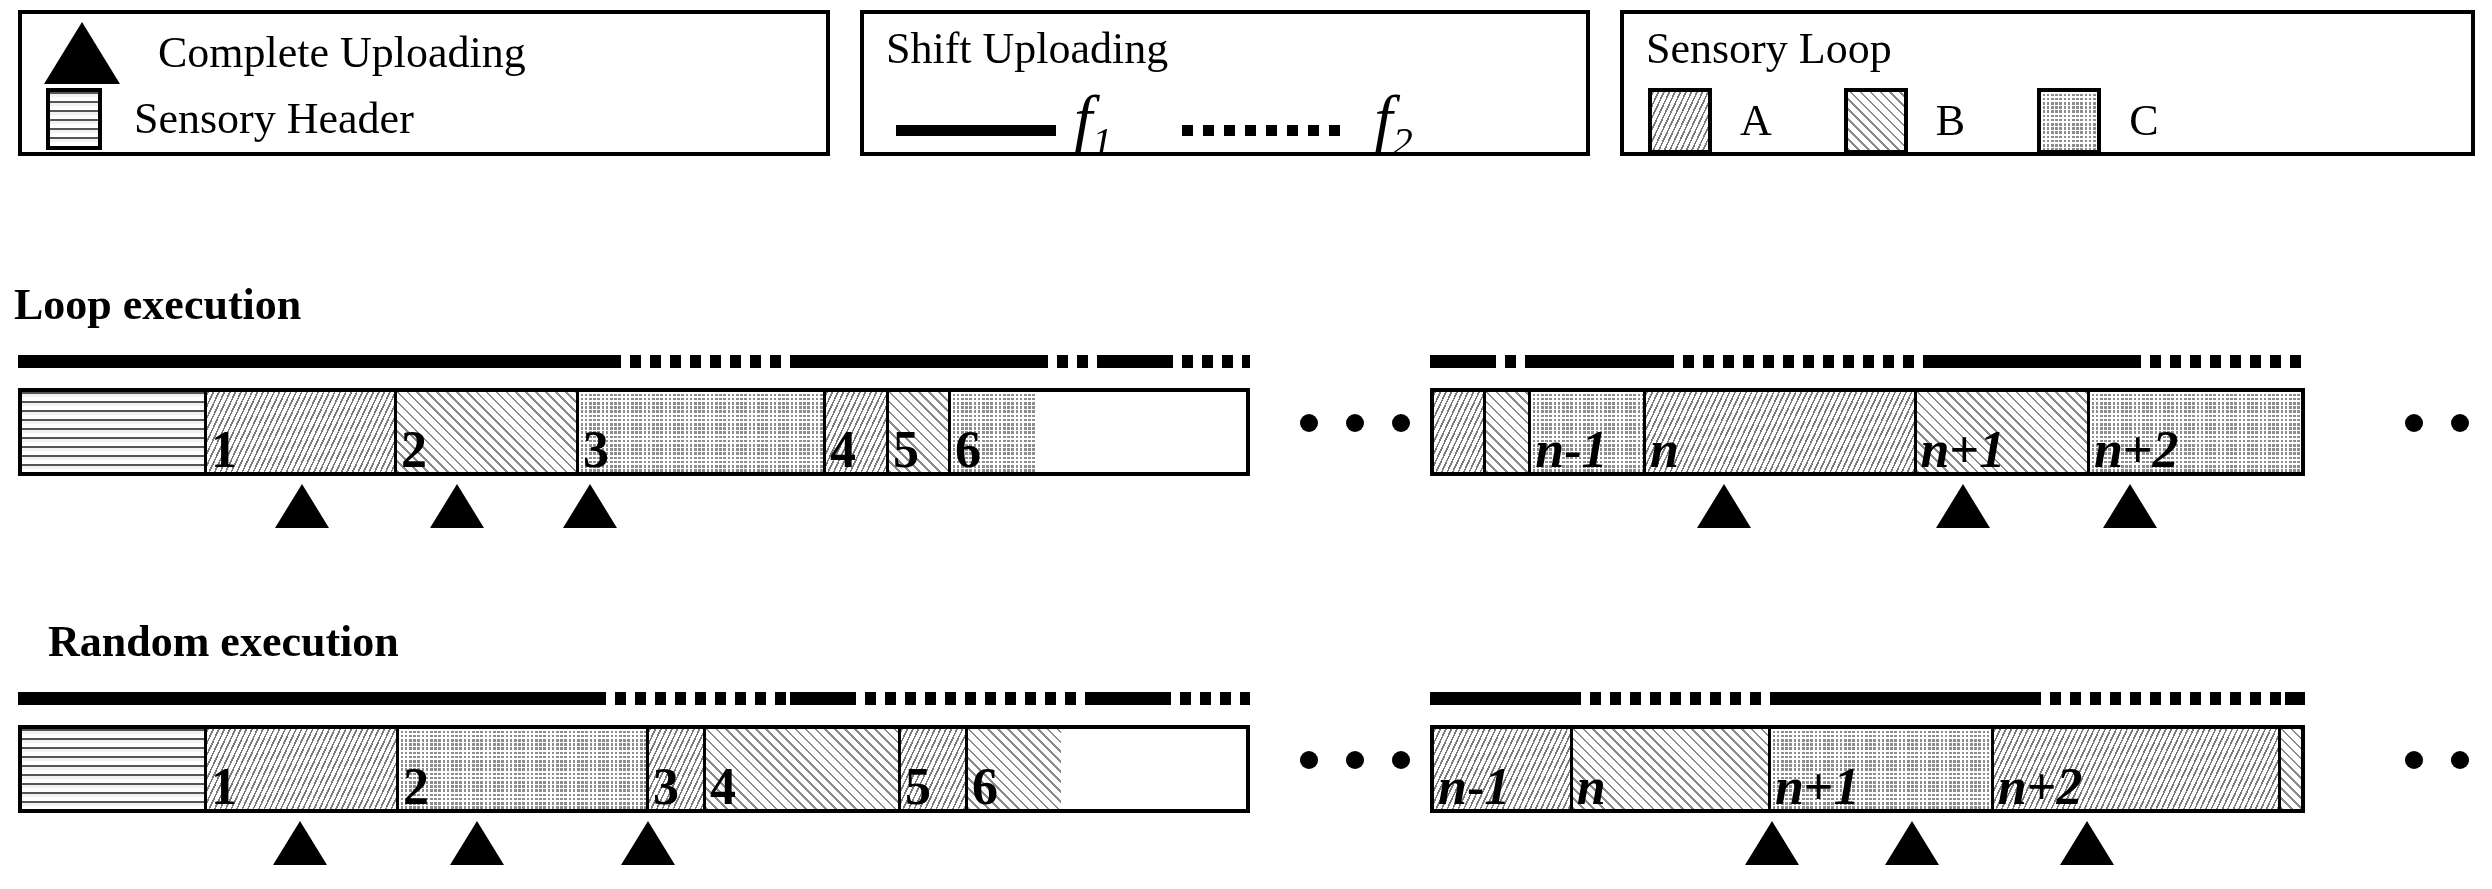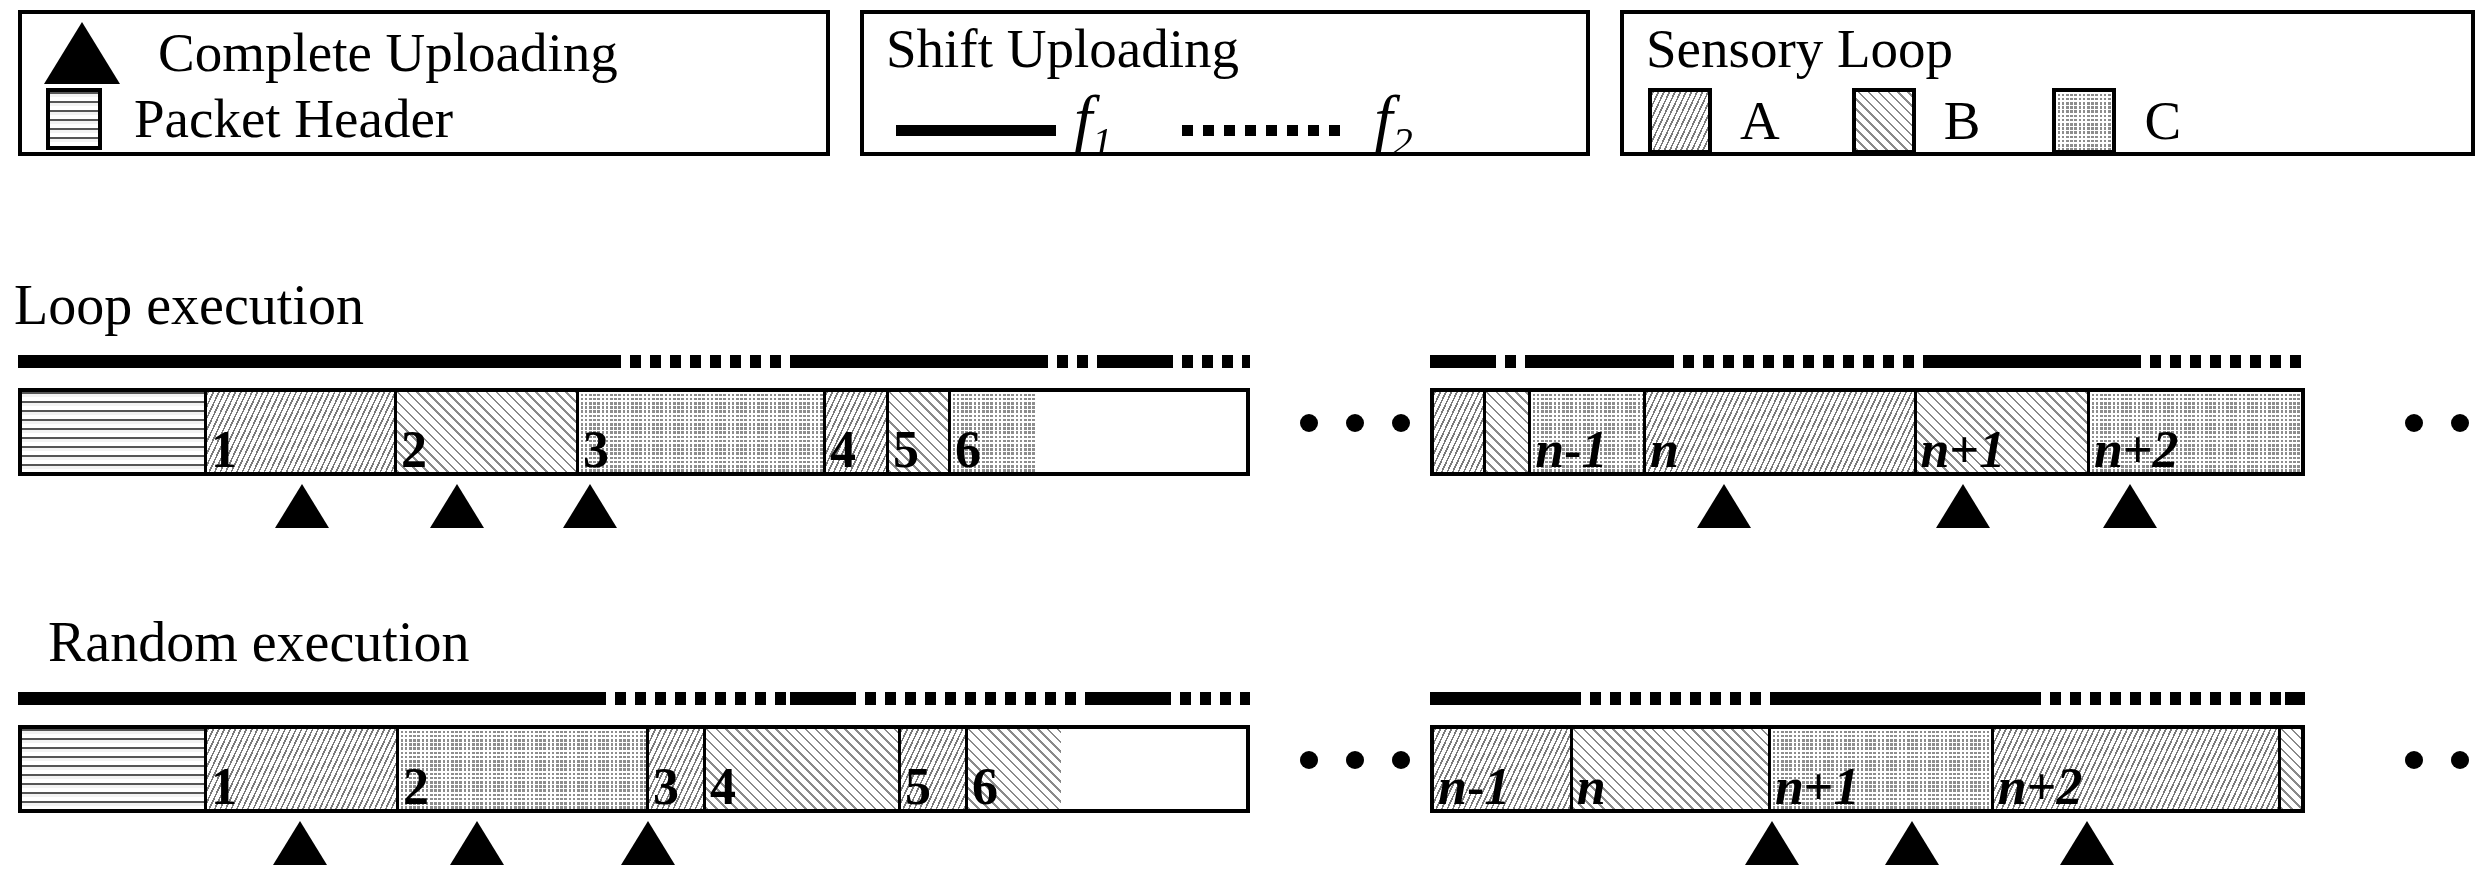--- a/index.html
+++ b/index.html
@@ -10,21 +10,21 @@
   .legend-box{position:absolute;top:10px;border:4px solid #000;background:#fff;box-sizing:border-box;}
   #legend-upload{left:18px;width:812px;height:146px;}
   #legend-shift{left:860px;width:730px;height:146px;}
   #legend-sensory{left:1620px;width:855px;height:146px;}
 
   .leg-line{position:absolute;display:flex;align-items:center;}
 
   
   .tri{width:0;height:0;border-left:38px solid transparent;border-right:38px solid transparent;border-bottom:62px solid #000;}
 
-  .leg-text{font-size:55px;line-height:62px;white-space:nowrap;}
+  .leg-text{font-size:44px;line-height:62px;white-space:nowrap;}
 
   
   .swatch{border:4px solid #000;box-sizing:border-box;}
 
   
   .pat-header{
     background-color:#fff;
     background-image:repeating-linear-gradient(to bottom,#555 0px,#555 2px,#f2f2f2 2px,#f2f2f2 5px,#fff 5px,#fff 9px);
   }
   .pat-a{
@@ -45,21 +45,21 @@
   }
 
   
   .freq-solid{height:11px;background:#000;}
   .freq-dot{height:11px;background-image:repeating-linear-gradient(to right,#000 0 11px,rgba(0,0,0,0) 11px 21px);}
 
   .fmath{font-family:"Liberation Serif",serif;font-style:italic;font-size:66px;}
   .fmath sub{font-size:40px;font-style:italic;vertical-align:-14px;}
 
   
-  .section-title{position:absolute;font-size:56px;line-height:60px;white-space:nowrap;}
+  .section-title{position:absolute;font-size:44px;line-height:60px;white-space:nowrap;font-weight:bold;}
 
   .freqbar{position:absolute;height:13px;}
   .seg-solid{position:absolute;top:0;height:13px;background:#000;}
   .seg-dotted{position:absolute;top:0;height:13px;
     background-image:repeating-linear-gradient(to right,#000 0 11px,rgba(0,0,0,0) 11px 20px);}
 
   .track{position:absolute;border:4px solid #000;box-sizing:border-box;height:88px;display:flex;}
   .cell{position:relative;height:100%;box-sizing:border-box;border-right:3px solid #000;}
   .cell:last-child{border-right:none;}
   .cell-label{position:absolute;left:4px;bottom:-4px;font-size:52px;line-height:52px;font-weight:bold;font-family:"Liberation Serif",serif;}
@@ -76,21 +76,21 @@
 
 <div id="legend-row">
 
   <div class="legend-box" id="legend-upload">
     <div class="leg-line" style="left:22px;top:8px;">
       <span class="tri"></span>
       <span class="leg-text" style="margin-left:38px;">Complete Uploading</span>
     </div>
     <div class="leg-line" style="left:24px;top:74px;">
       <span class="swatch pat-header" style="width:56px;height:62px;"></span>
-      <span class="leg-text" style="margin-left:32px;">Packet Header</span>
+      <span class="leg-text" style="margin-left:32px;">Sensory Header</span>
     </div>
   </div>
 
   <div class="legend-box" id="legend-shift">
     <div class="leg-line" style="left:22px;top:4px;">
       <span class="leg-text">Shift Uploading</span>
     </div>
     <div class="leg-line" style="left:32px;top:80px;">
       <span class="freq-solid" style="width:160px;display:inline-block;"></span>
       <span class="fmath" style="margin-left:18px;line-height:50px;">

